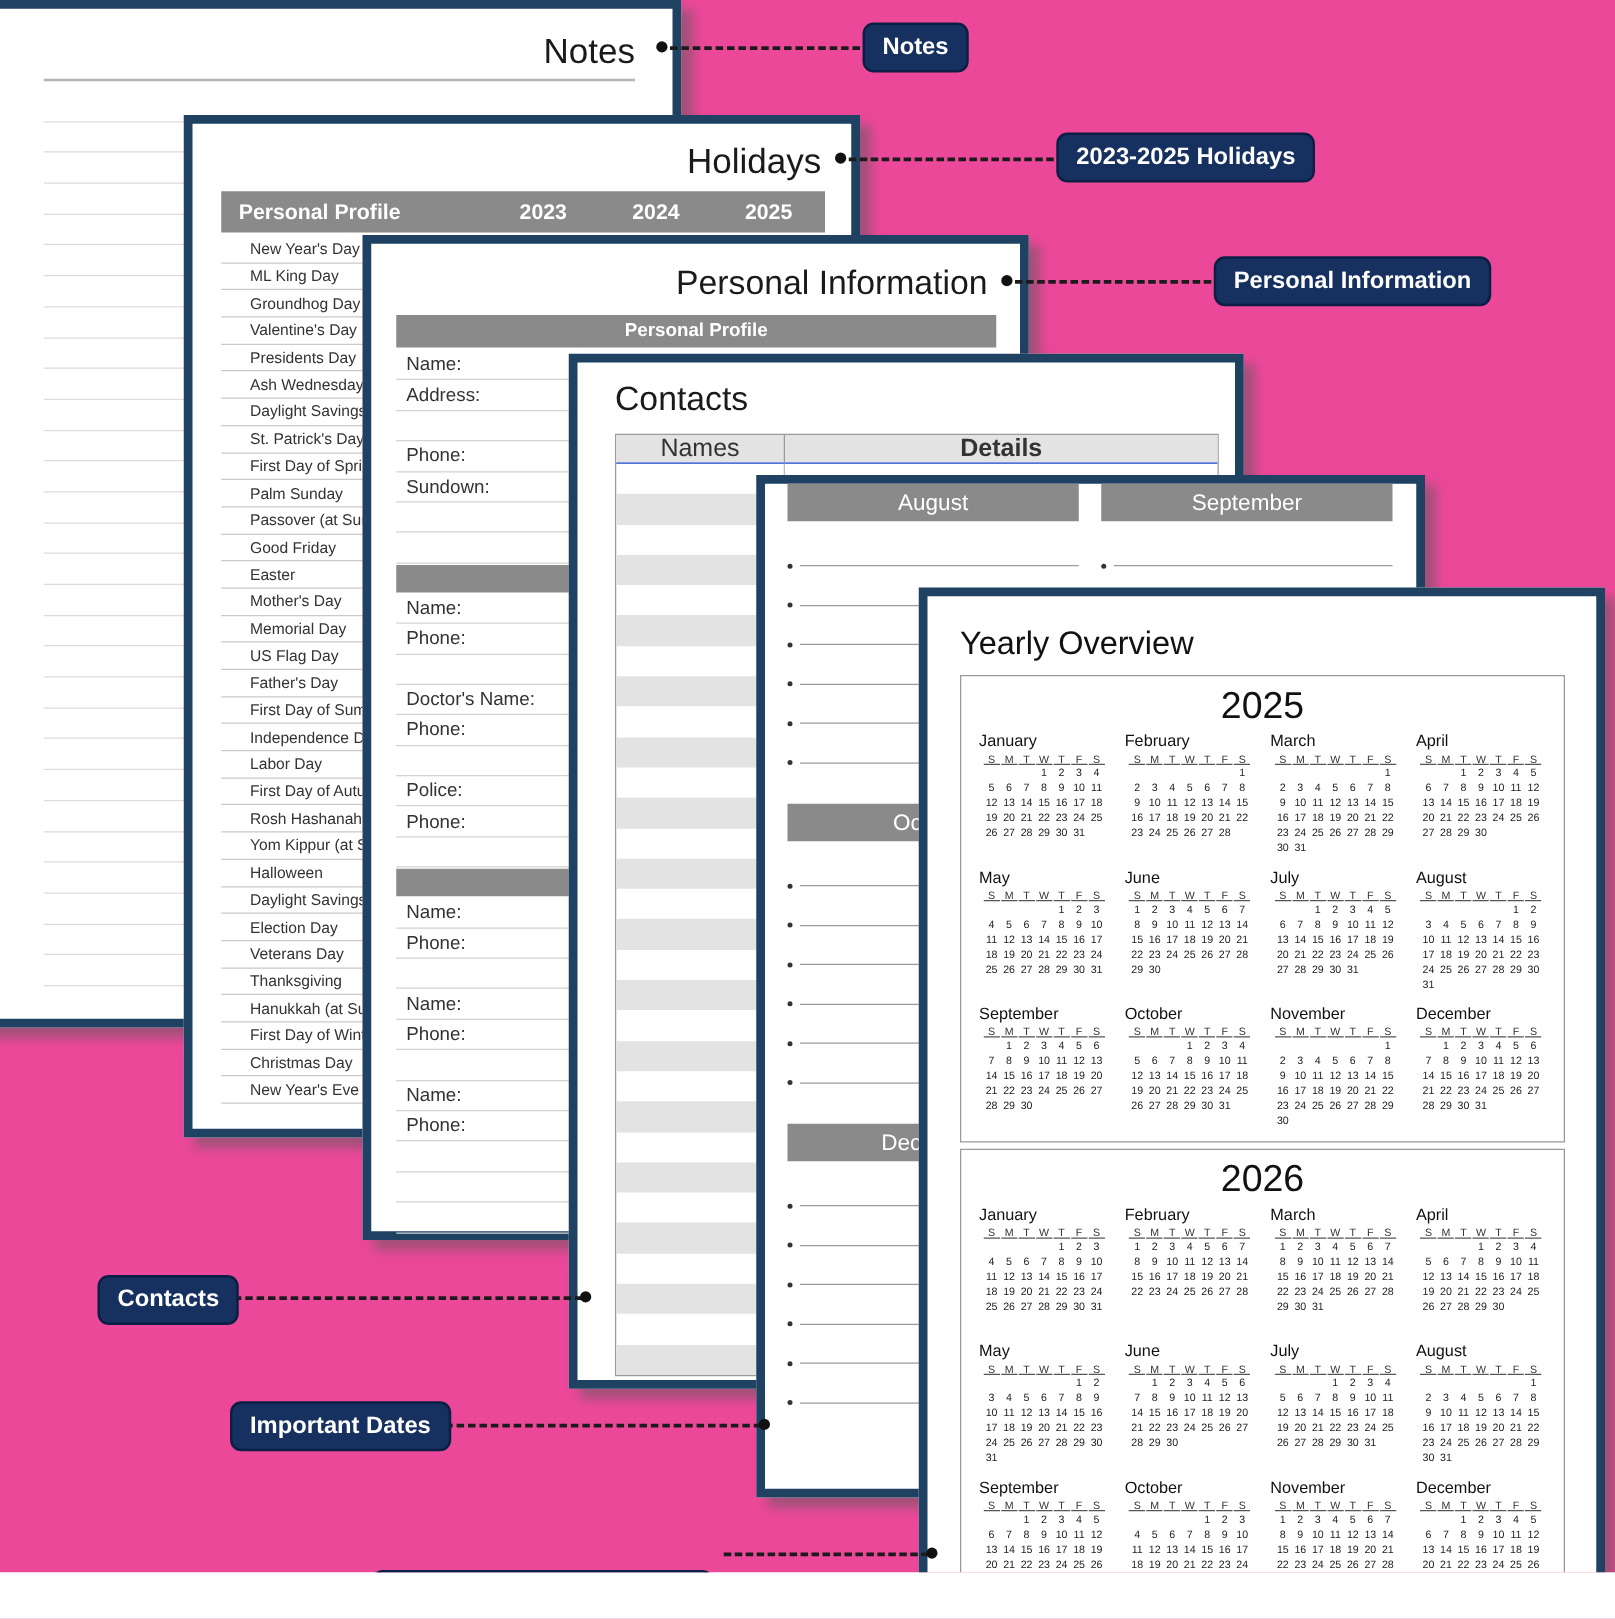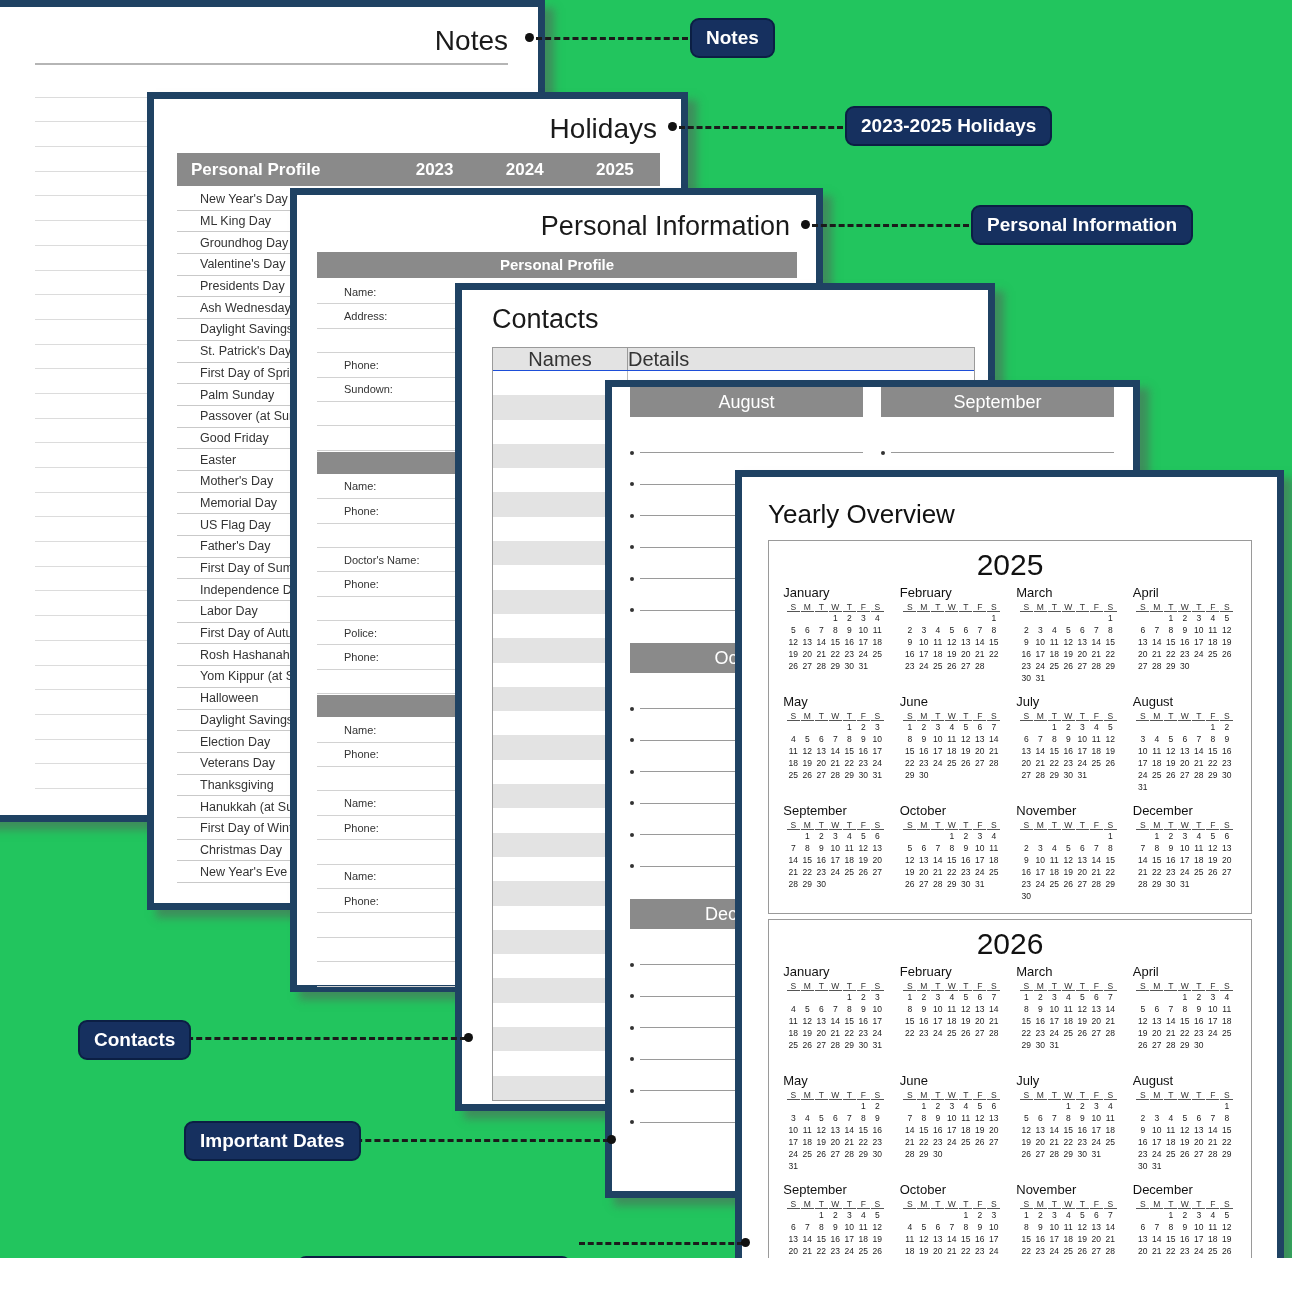--- a/index.html
+++ b/index.html
@@ -1,17 +1,17 @@
 <!DOCTYPE html>
 <html><head>
 <meta charset="utf-8">
 <style>
   html,body{margin:0;padding:0;background:#fff;}
   *{box-sizing:border-box;font-family:"Liberation Sans",sans-serif;}
-  #canvas{position:relative;width:1292px;height:1258px;overflow:hidden;background:#22c55e;}
+  #canvas{position:relative;width:1292px;height:1258px;overflow:hidden;background:#ec4899;}
 
   .page{position:absolute;background:#fff;border:7px solid #1f4263;
         box-shadow:9px 8px 8px rgba(90,90,90,.5);}
 
   
   #notes-page{left:-20px;top:0;width:565px;height:822px;z-index:1;}
   .notes-title{margin:18px 30px 6px 0;text-align:right;font-size:28px;color:#1a1a1a;}
   .notes-heavy-line{margin:6px 30px 0 48px;border-top:2px solid #b5b5b5;}
   .note-line{margin:0 28px 0 48px;height:24.7px;border-bottom:1px solid #dcdcdc;}
   #notes-lines{padding-top:8px;}
@@ -27,31 +27,31 @@
   .h-row{height:21.7px;border-bottom:1px solid #c9c9c9;display:flex;align-items:center;}
   .h-row span{padding-left:23px;font-size:12.5px;color:#333;white-space:nowrap;}
 
   
   #personal-page{left:290px;top:188px;width:533px;height:804px;z-index:3;}
   .personal-title{margin:16px 26px 10px 0;text-align:right;font-size:27px;color:#1a1a1a;}
   .p-section-bar{margin-left:20px;width:480px;height:26px;background:#8a8a8a;color:#fff;
                  text-align:center;font-weight:bold;font-size:15px;line-height:26px;}
   #personal-fields{margin-left:20px;width:480px;padding-top:2px;}
   .p-row{height:24.4px;border-bottom:1px solid #d2d2d2;display:flex;align-items:center;}
-  .p-row span{padding-left:8px;font-size:11px;color:#333;white-space:nowrap;margin-left:19px;}
+  .p-row span{padding-left:8px;font-size:15px;color:#333;white-space:nowrap;}
   .p-bar{height:22px;background:#8a8a8a;margin:1px 0;}
 
   
   #contacts-page{left:455px;top:283px;width:540px;height:828px;z-index:4;}
   .contacts-title{margin:14px 0 12px 30px;font-size:27px;color:#1a1a1a;}
   #contacts-table{margin-left:30px;width:483px;border:1px solid #9a9a9a;}
   #contacts-head{display:flex;height:23px;background:#e3e3e3;border-bottom:1px solid #1d4ed8;
                  font-size:20px;color:#333;}
   .c-head-name{width:135px;border-right:1px solid #9a9a9a;text-align:center;line-height:23px;}
-  .c-head-detail{flex:1;line-height:23px;}
+  .c-head-detail{flex:1;text-align:center;line-height:23px;font-weight:bold;}
   .c-row{display:flex;height:24.3px;}
   .c-row:nth-child(even){background:#e3e3e3;}
   .c-name-cell{width:135px;border-right:1px solid #bbb;}
   .c-detail-cell{flex:1;}
 
   
   #dates-page{left:605px;top:380px;width:535px;height:818px;z-index:5;}
   .dates-title{margin:18px 0 14px 0;text-align:center;font-size:24px;color:#1a1a1a;}
   #dates-sections{padding:0 18px;}
   .d-bars{display:flex;gap:18px;margin-bottom:20px;}

